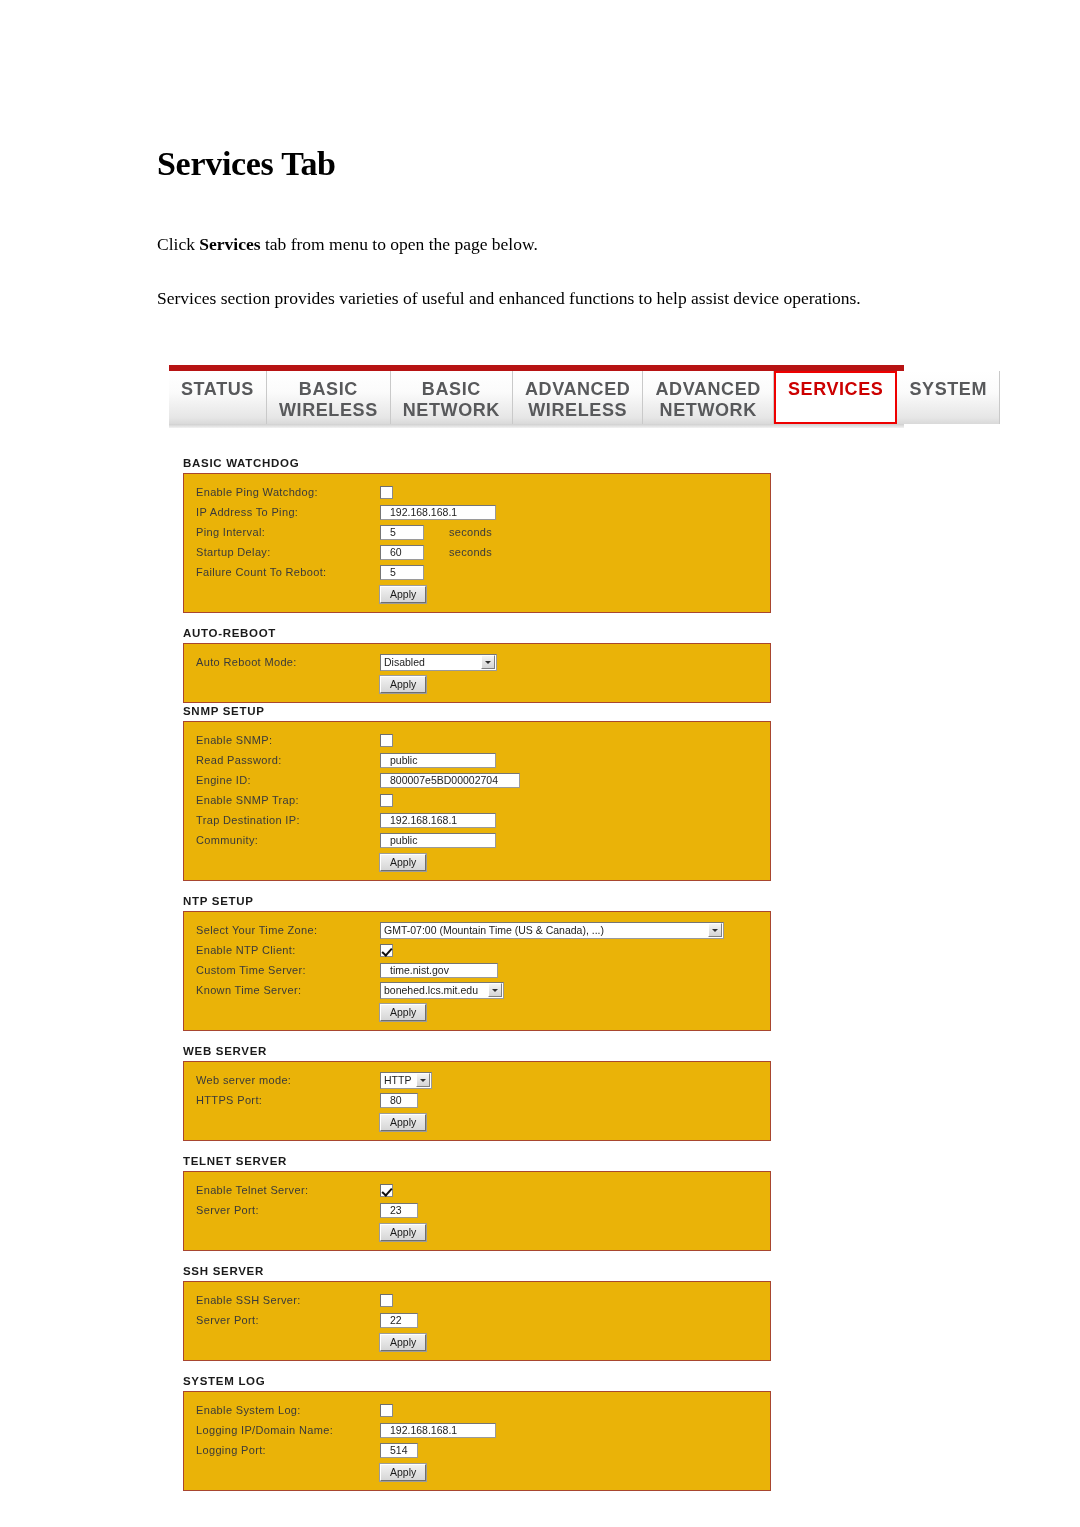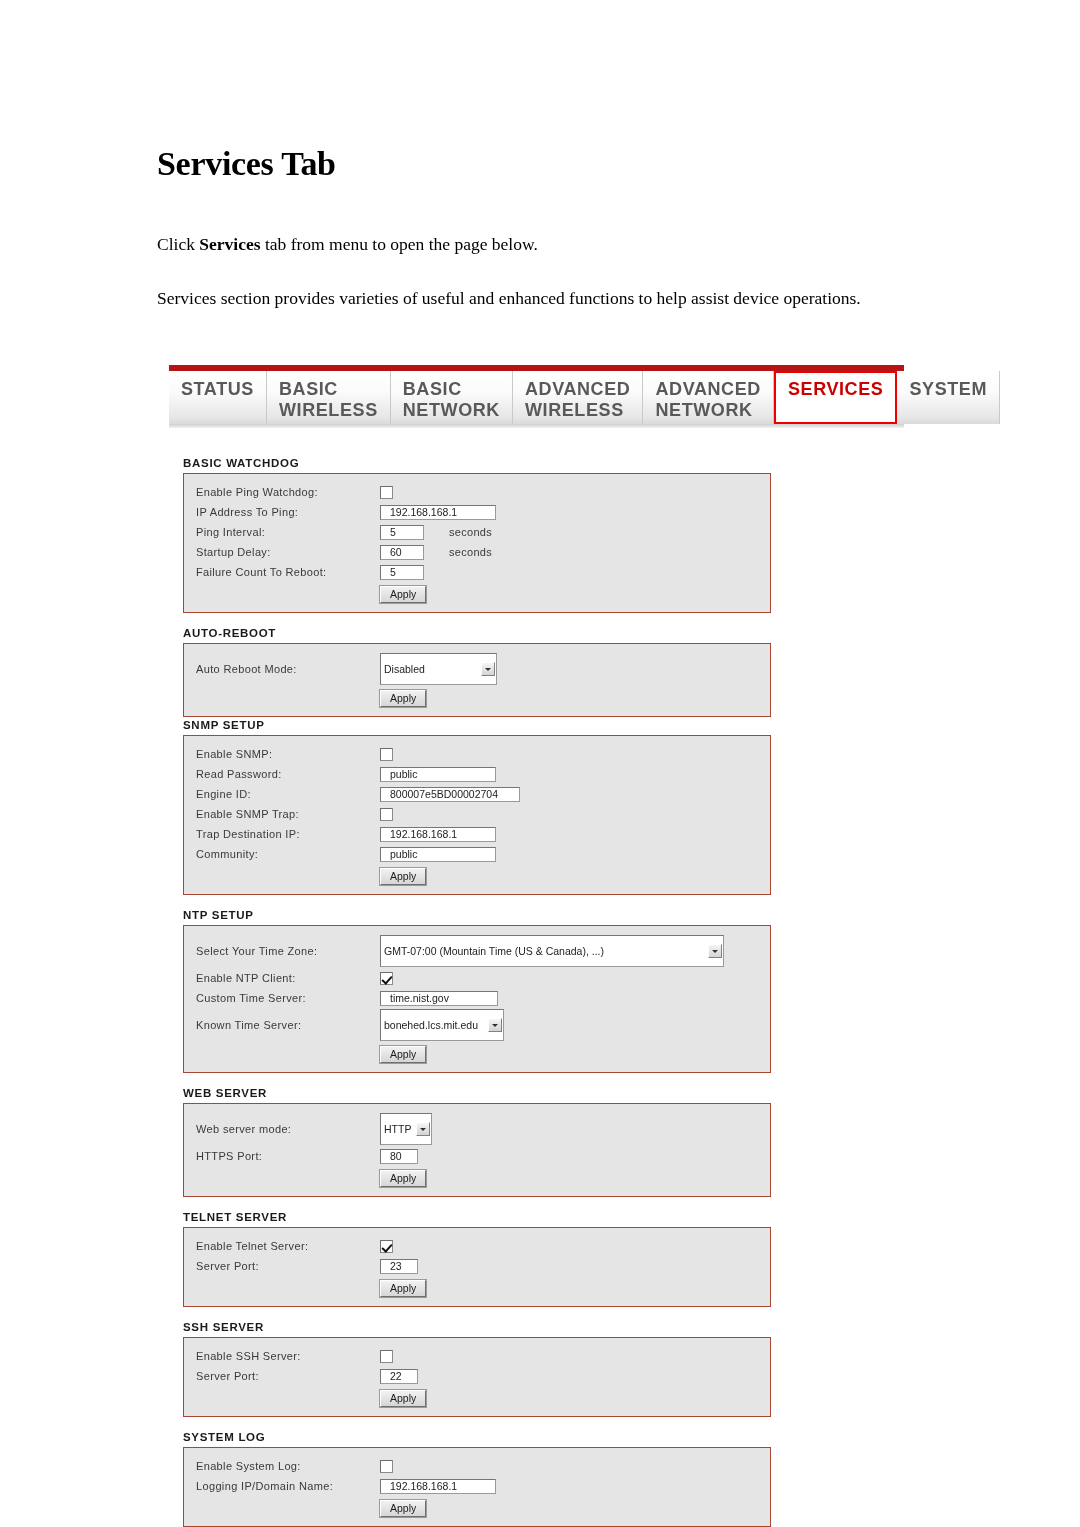--- a/index.html
+++ b/index.html
@@ -68,20 +68,21 @@
     top: 6px;
     height: 53px;
     display: flex;
     align-items: stretch;
   }
   .tab {
     background: linear-gradient(to bottom, #ffffff 0%, #fbfbfb 40%, #e6e6e6 88%, #d9d9d9 100%);
     border-right: 1px solid #c9c9c9;
     display: flex;
     flex-direction: column;
+    align-items: center;
     justify-content: flex-start;
     padding: 8px 12px 0 12px;
     box-sizing: border-box;
   }
   .tab:first-child { border-left: none; }
   .tab-line {
     font-family: "Liberation Sans", sans-serif;
     font-size: 18px;
     font-weight: bold;
     color: #58595b;
@@ -121,21 +122,21 @@
     letter-spacing: 0.7px;
     margin: 0 0 4px 0;
   }
   .sec-gap { height: 14px; }
   .sec-gap.tight { height: 2px; }
   .sec-box {
     border: 1px solid #a8462f;
     box-sizing: border-box;
     width: 588px;
     padding: 8px 0 8px 0;
-    background: #e5e5e5;
+    background: #eab308;
   }
   .row {
     display: flex;
     align-items: center;
     min-height: 18px;
     padding: 1px 0;
   }
   .lbl {
     font-family: "Liberation Sans", sans-serif;
     font-size: 11px;
@@ -197,21 +198,21 @@
     white-space: nowrap;
   }
   .txt.w-ip   { width: 116px; }
   .txt.w-sm   { width: 44px; }
   .txt.w-md   { width: 116px; }
   .txt.w-eng  { width: 140px; }
   .txt.w-time { width: 118px; }
   .txt.w-port { width: 38px; }
 
   .sel {
-    height: 32px;
+    height: 17px;
     box-sizing: border-box;
     background: #ffffff;
     border: 1px solid #9a9a9a;
     border-top-color: #757575;
     border-left-color: #757575;
     display: flex;
     align-items: center;
     justify-content: space-between;
     font-family: "Liberation Sans", sans-serif;
     font-size: 10.5px;
@@ -525,19 +526,25 @@
         <div class="ctl">
             <span class="cb"></span>
           </div>
       </div>
       <div class="row">
         <div class="lbl">Logging IP/Domain Name:</div>
         <div class="ctl">
             <div class="txt w-ip">192.168.168.1</div>
           </div>
       </div>
+      <div class="row">
+        <div class="lbl">Logging Port:</div>
+        <div class="ctl">
+            <div class="txt w-port">514</div>
+          </div>
+      </div>
       <div class="row apply-row">
         <span class="btn">Apply</span>
       </div>
     </div>
 
   </div>
 </div>
 
 </body></html>

